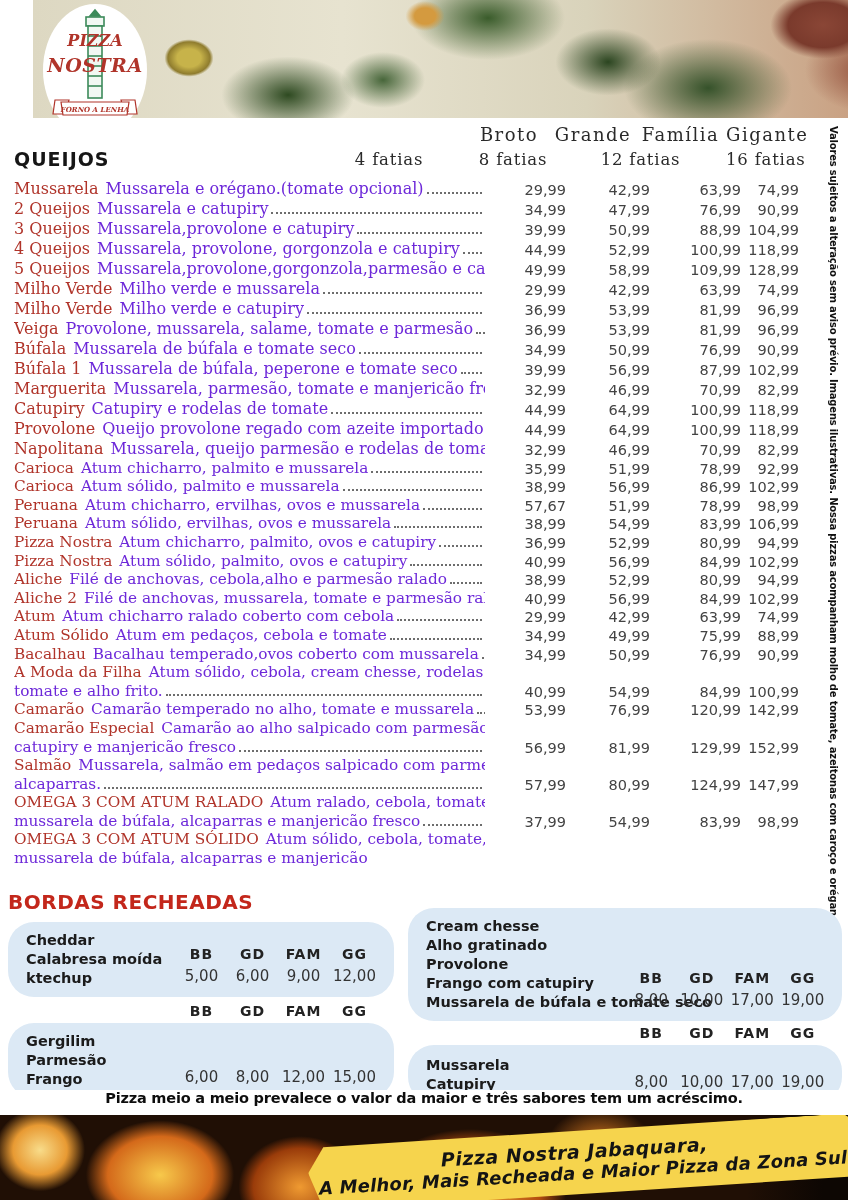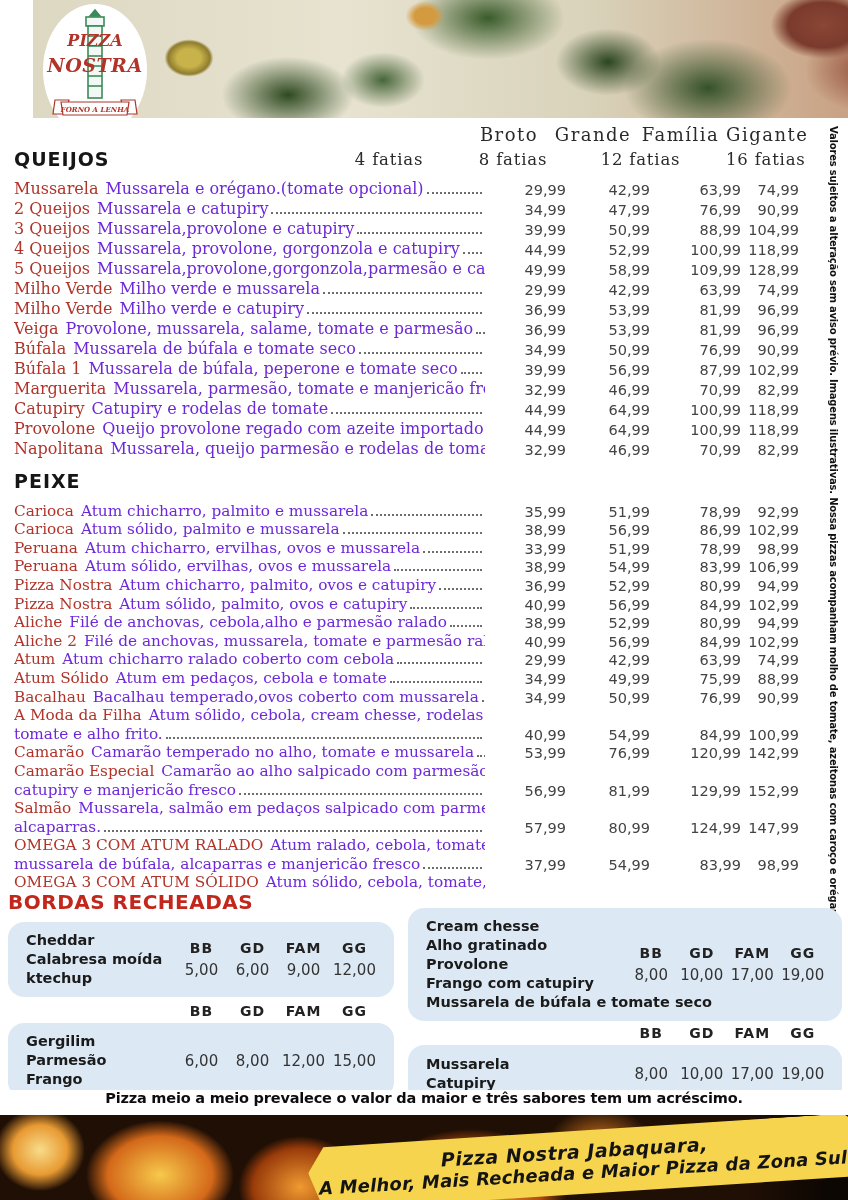--- a/index.html
+++ b/index.html
@@ -66,21 +66,21 @@
     writing-mode:vertical-rl; white-space:nowrap;
     font-family:"DejaVu Sans", sans-serif; font-weight:bold;
     font-size:10px; letter-spacing:-0.2px; color:#111;
   }
 
   
   .bordas { position:absolute; top:890px; left:0; right:0; height:200px; padding:0 6px 0 8px; }
   .bordas-title { font-family:"DejaVu Sans", sans-serif; font-weight:bold;
                   font-size:20px; letter-spacing:0.5px; color:#c3271b; margin-bottom:8px; }
   .bordas-grid { display:grid; grid-template-columns:386px 1fr; column-gap:14px; }
-  .borda-box { background:#dce9f5; border-radius:16px; display:flex; padding:9px 14px 9px 18px; }
+  .borda-box { background:#dce9f5; border-radius:26px; display:flex; padding:9px 14px 9px 18px;align-items:flex-end; }
   .borda-header { display:flex; padding:2px 14px 2px 18px; }
   .bb-flavors { display:flex; flex-direction:column; justify-content:center; }
   .bcol-left  .bb-flavors { width:150px; }
   .bcol-right .bb-flavors { width:200px; }
   .bb-flavor { font-family:"DejaVu Sans", sans-serif; font-weight:bold;
                font-size:14.5px; line-height:19px; color:#1b1b1b; white-space:nowrap; }
   .bb-table { flex:1; display:grid; grid-template-columns:repeat(4,1fr); align-content:center; }
   .bb-h { font-family:"DejaVu Sans", sans-serif; font-weight:bold; font-size:14px;
           letter-spacing:1px; text-align:center; color:#222; padding:2px 0; }
   .bb-p { font-family:"DejaVu Sans", sans-serif; font-size:15px; color:#333;
@@ -317,21 +317,20 @@
               <span class="iname">Napolitana</span>
               <span class="idesc">Mussarela, queijo parmesão e rodelas de tomate</span>
             </div>
             <div class="price price-broto">32,99</div>
             <div class="price price-grande">46,99</div>
             <div class="price price-familia">70,99</div>
             <div class="price price-gigante">82,99</div>
           </div>
         </div>
         <div class="menu-section sec-peixe">
-          <div class="section-title">PEIXE</div>
           <div class="item-row grid-cols">
             <div class="item-text">
               <span class="iname">Carioca</span>
               <span class="idesc">Atum chicharro, palmito e mussarela</span>
               <span class="leader"></span>
             </div>
             <div class="price price-broto">35,99</div>
             <div class="price price-grande">51,99</div>
             <div class="price price-familia">78,99</div>
             <div class="price price-gigante">92,99</div>
@@ -346,21 +345,21 @@
             <div class="price price-grande">56,99</div>
             <div class="price price-familia">86,99</div>
             <div class="price price-gigante">102,99</div>
           </div>
           <div class="item-row grid-cols">
             <div class="item-text">
               <span class="iname">Peruana</span>
               <span class="idesc">Atum chicharro, ervilhas, ovos e mussarela</span>
               <span class="leader"></span>
             </div>
-            <div class="price price-broto">33,99</div>
+            <div class="price price-broto">57,67</div>
             <div class="price price-grande">51,99</div>
             <div class="price price-familia">78,99</div>
             <div class="price price-gigante">98,99</div>
           </div>
           <div class="item-row grid-cols">
             <div class="item-text">
               <span class="iname">Peruana</span>
               <span class="idesc">Atum sólido, ervilhas, ovos e mussarela</span>
               <span class="leader"></span>
             </div>

